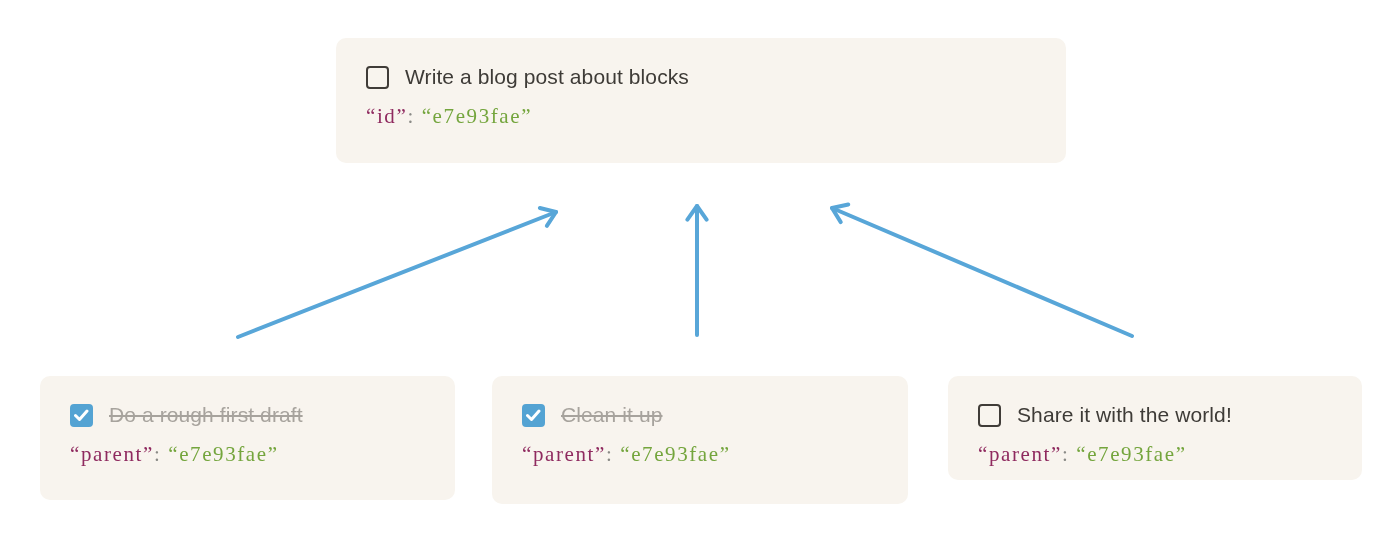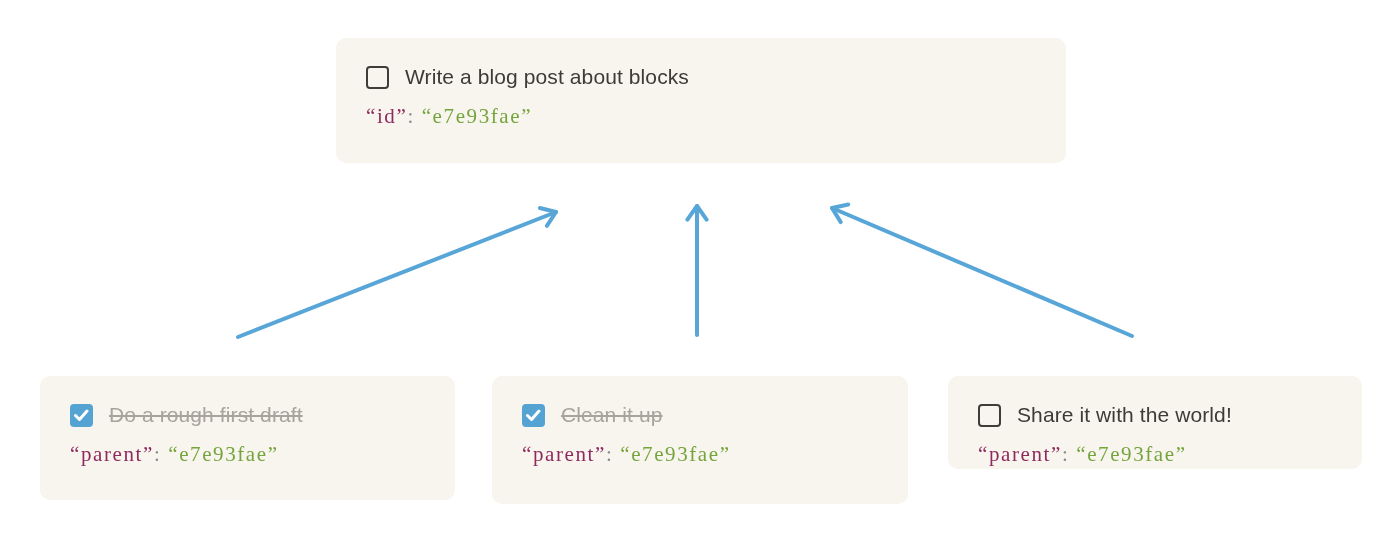--- a/index.html
+++ b/index.html
@@ -28,21 +28,21 @@
     background: var(--card-bg, #f8f4ee);
     border-radius: 10px;
     padding: 27px 30px 24px 30px;
     display: flex;
     flex-direction: column;
     gap: 15px;
   }
   .card-parent  { left: 336px; top: 38px;  width: 730px; height: 125px; }
   .card-child-0 { left: 40px;  top: 376px; width: 415px; height: 124px; }
   .card-child-1 { left: 492px; top: 376px; width: 416px; height: 128px; }
-  .card-child-2 { left: 948px; top: 376px; width: 414px; height: 93px; }
+  .card-child-2 { left: 948px; top: 376px; width: 414px; height: 104px; }
 
   .task-row {
     display: flex;
     align-items: center;
     gap: 16px;
   }
   .checkbox {
     box-sizing: border-box;
     width: 23px;
     height: 23px;

